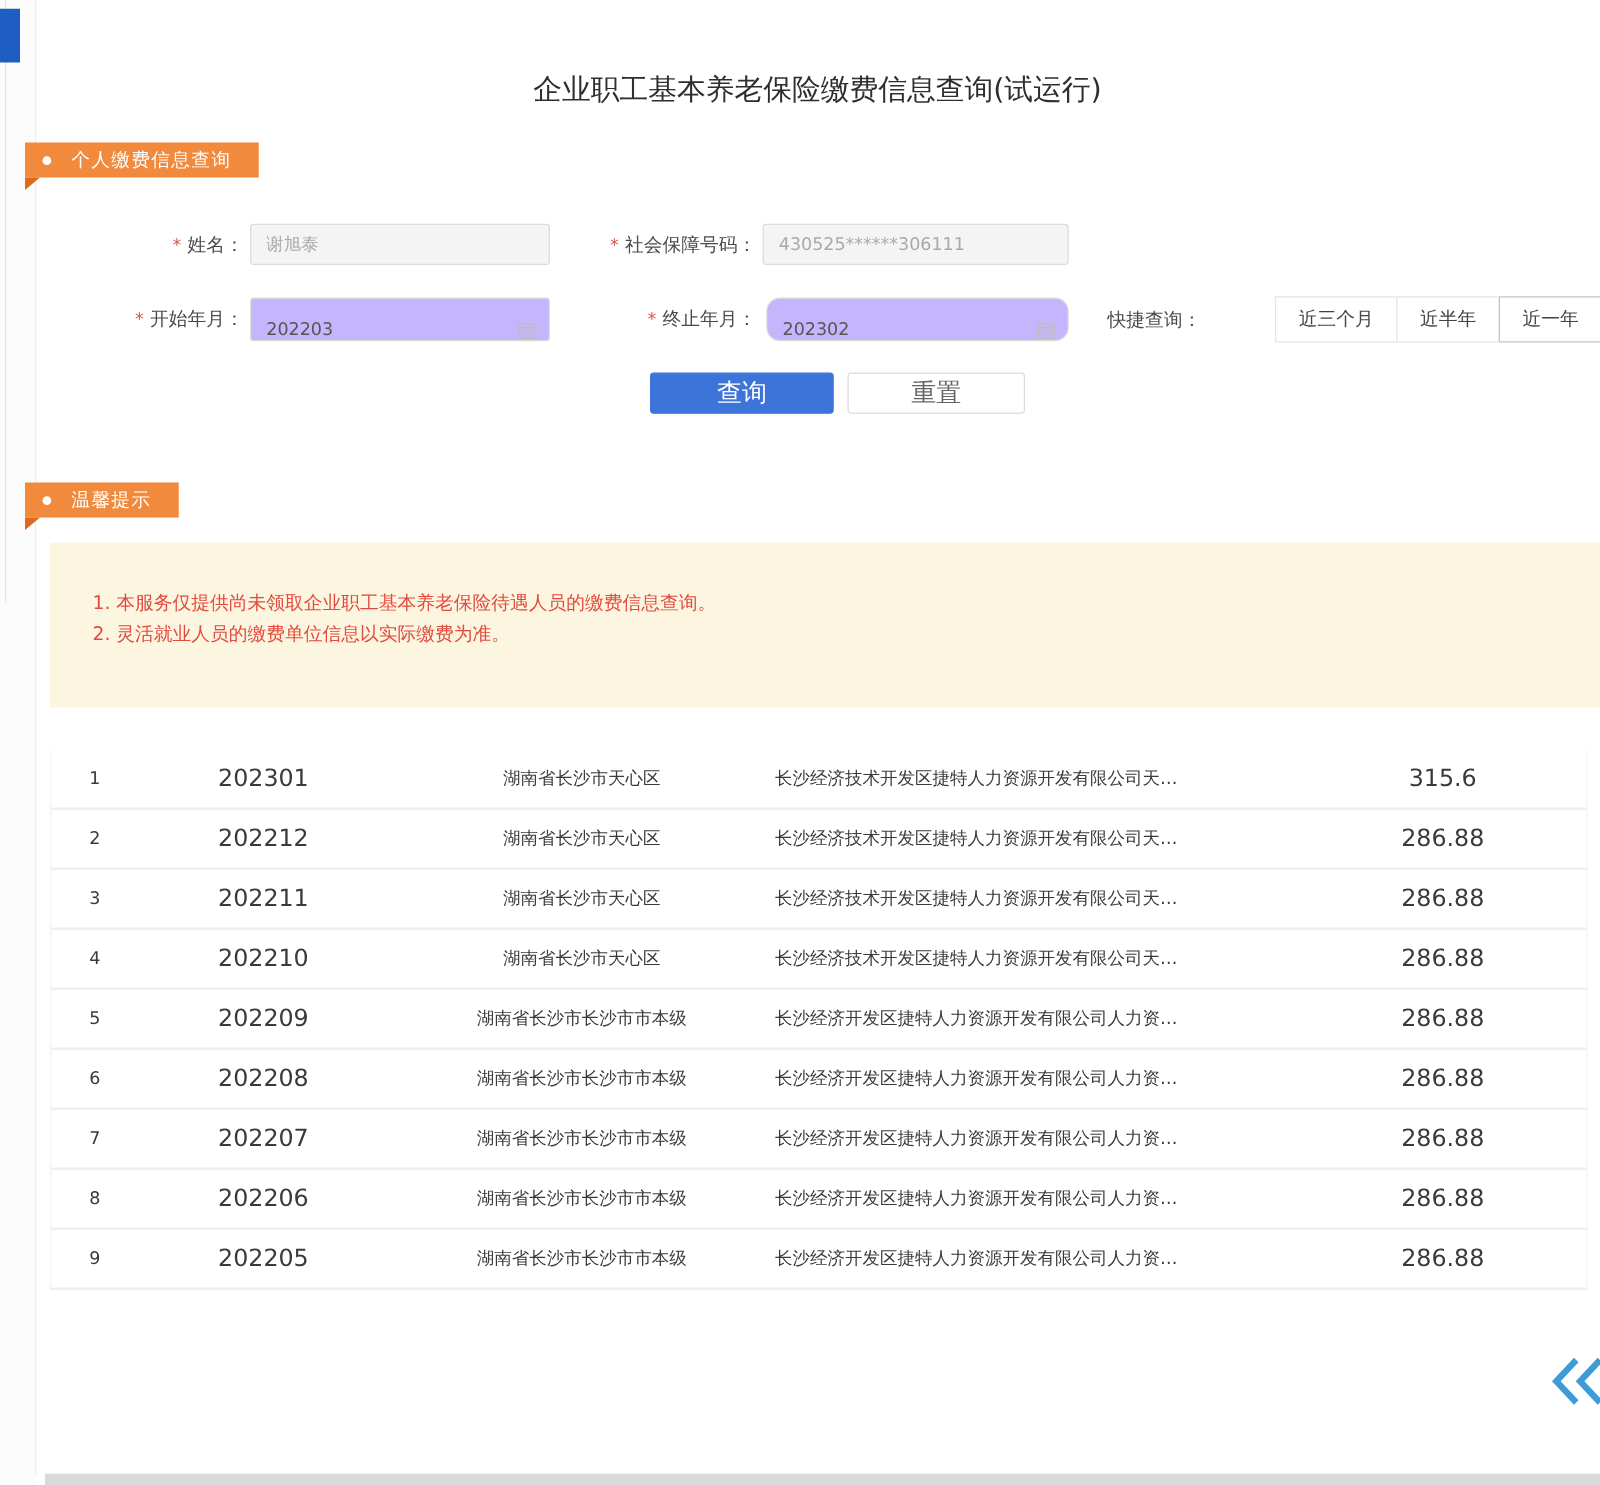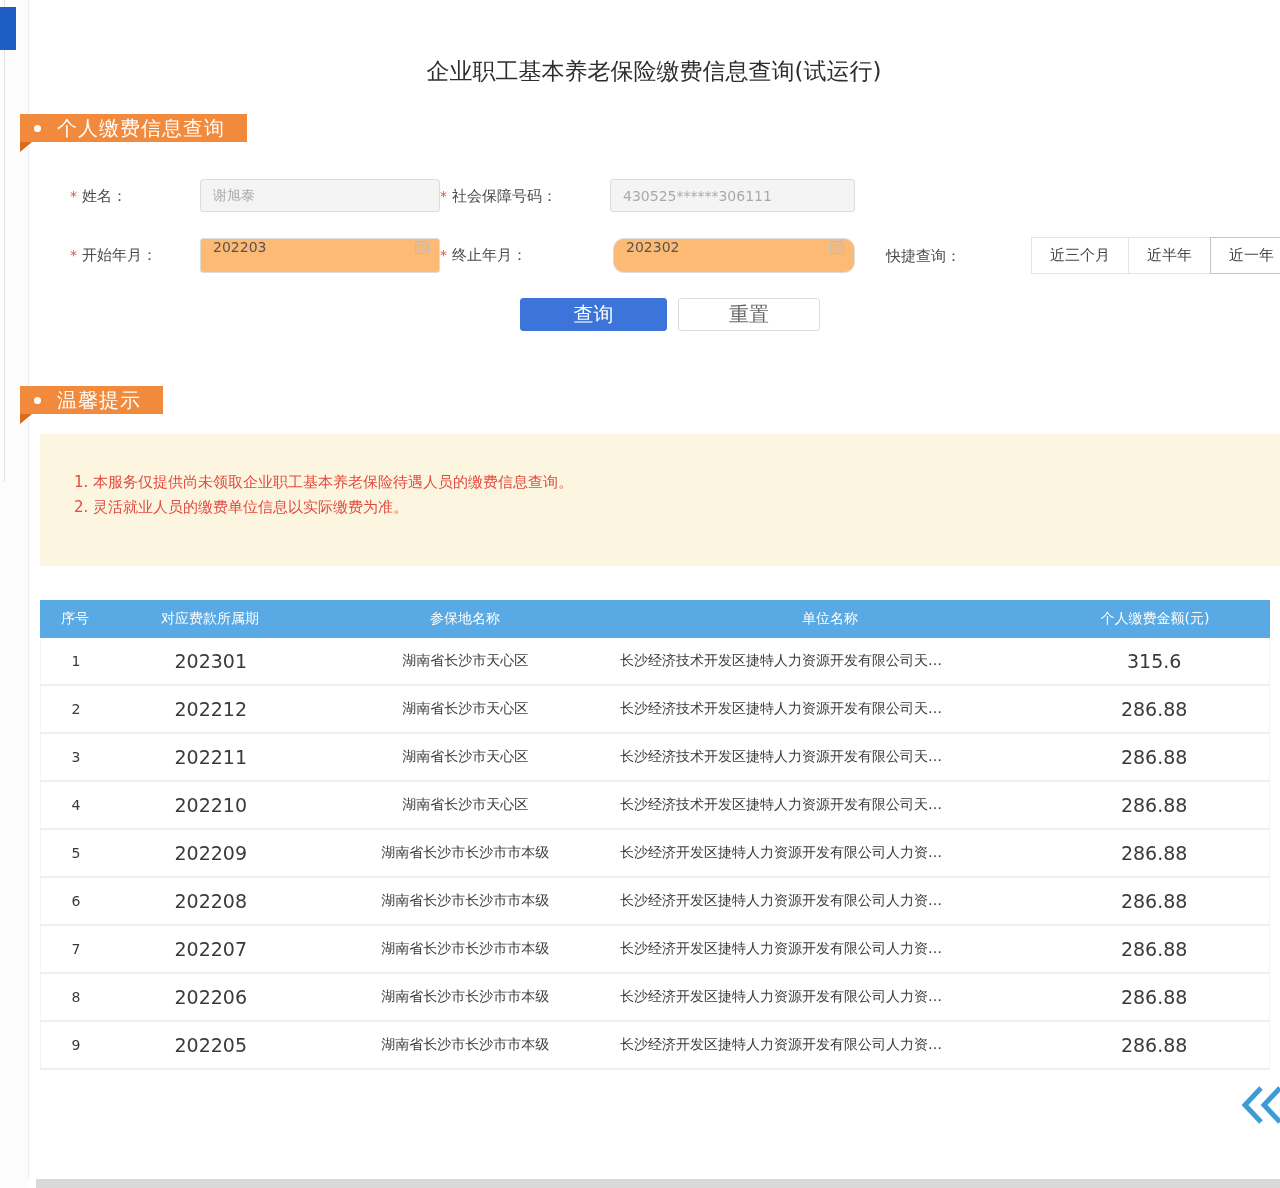--- a/index.html
+++ b/index.html
@@ -12,52 +12,52 @@
   .gutter-line { left:4px; top:0; height:482px; width:0; border-left:1px solid #e3e3e3; }
   .card-border { left:28px; top:0; height:1180px; width:0; border-left:1px solid #ededed; }
   .sidebar-tab { left:0; top:7px; width:16px; height:43px; background:var(--sidebar-tab-blue,#1e5ec2); }
   .bottom-strip { left:36px; top:1179px; width:1244px; height:9px; background:#d9d9d9; }
 
   
   .page-title { left:28px; top:56px; width:1252px; text-align:center; font-size:23px; color:#2e2e2e; }
 
   
   .badge { background:var(--accent-orange,#f18a3d); color:#fff; height:28px;
-    display:flex; align-items:center; padding:0 22px 0 14px; font-size:20px; letter-spacing:1px; }
+    display:flex; align-items:center; padding:0 22px 0 14px; font-size:15px; letter-spacing:1px; }
   .badge .dot { width:7px; height:7px; border-radius:50%; background:#fff; margin-right:16px; }
   .badge::after { content:''; position:absolute; left:0; top:28px; width:0; height:0;
     border-top:10px solid var(--accent-orange-dark,#db6a1e); border-right:12px solid transparent; }
   .badge-query { left:20px; top:114px; }
   .badge-tips  { left:20px; top:386px; }
 
   
-  .f-label { height:34px; line-height:34px; font-size:15px; color:#4a4a4a; white-space:nowrap; }
+  .f-label { height:34px; line-height:34px; font-size:15px; color:#4a4a4a; text-align:right; white-space:nowrap; }
   .req { color:var(--required-red,#d9544f); margin-right:5px; font-size:14px; }
   .txt-input { border:1px solid #dcdcdc; border-radius:3px; font-size:14px; padding:0 12px;
     font-family:inherit; outline:none; color:#555; background:#fff; }
   .txt-input:disabled { background:#f4f4f4; color:#a9a9a9; }
-  .date-field { border:1px solid #dcdcdc; border-radius:3px; background:#fdba74;
-    display:flex; align-items:flex-start; }
+  .date-field { border:1px solid #dcdcdc; border-radius:3px; background:#c4b5fd;
+    display:flex; align-items:flex-end; }
   .date-field input { flex:1; border:none; outline:none; background:transparent;
     font-size:14px; padding:0 12px; font-family:inherit; color:#555; }
   .cal-icon { margin-right:9px; flex:0 0 auto; cursor:pointer; }
 
   .lbl-name  { left:70px;  top:179px; width:125px; }
   .inp-name  { left:200px; top:179px; width:240px; height:33px; }
   .lbl-ssn   { left:440px; top:179px; width:165px; }
   .inp-ssn   { left:610px; top:179px; width:245px; height:33px; }
   .lbl-start { left:70px;  top:238px; width:125px; }
   .fld-start { left:200px; top:238px; width:240px; height:35px; }
   .lbl-end   { left:440px; top:238px; width:165px; }
   .fld-end   { left:613px; top:238px; width:242px; height:35px;border-radius:11px; }
   .lbl-quick { left:886px; top:239px; text-align:left; }
   .quick-group { left:1019px; top:237px; display:flex; }
   .quick-btn { height:37px; padding:0 18px; background:#fff; border:1px solid #e5e5e5;
     font-size:15px; color:#444; font-family:inherit; margin-left:-1px; cursor:pointer; white-space:nowrap; }
-  .quick-btn:first-child { margin-left:12px; }
+  .quick-btn:first-child { margin-left:1px; }
   .quick-btn.active { border-color:#c4c4c4; position:relative; z-index:1; }
 
   .btn { height:33px; border-radius:3px; font-size:20px; font-family:inherit; cursor:pointer; }
   .btn-query { left:520px; top:298px; width:147px; background:var(--primary-blue,#3d74d9);
     border:1px solid var(--primary-blue,#3d74d9); color:#fff; }
   .btn-reset { left:678px; top:298px; width:142px; background:#fff; border:1px solid #dcdcdc; color:#666; }
 
   
   .notice { left:40px; top:434px; width:1240px; height:132px; background:var(--notice-bg,#fcf6e0);
     padding:36px 20px 0 34px; }
@@ -154,27 +154,20 @@
 </div>
 
 <div class="abs notice">
   <div id="notice-lines">
       <div>1. 本服务仅提供尚未领取企业职工基本养老保险待遇人员的缴费信息查询。</div>
       <div>2. 灵活就业人员的缴费单位信息以实际缴费为准。</div>
     </div>
 </div>
 
 <div class="abs tbl">
-  <div class="thead">
-      <div class="th col0">序号</div>
-      <div class="th col1">对应费款所属期</div>
-      <div class="th col2">参保地名称</div>
-      <div class="th col3">单位名称</div>
-      <div class="th col4">个人缴费金额(元)</div>
-    </div>
   <div>
       <div class="tr">
         <div class="td col0">1</div>
         <div class="td col1">202301</div>
         <div class="td col2">湖南省长沙市天心区</div>
         <div class="td col3">长沙经济技术开发区捷特人力资源开发有限公司天…</div>
         <div class="td col4">315.6</div>
       </div>
       <div class="tr">
         <div class="td col0">2</div>

